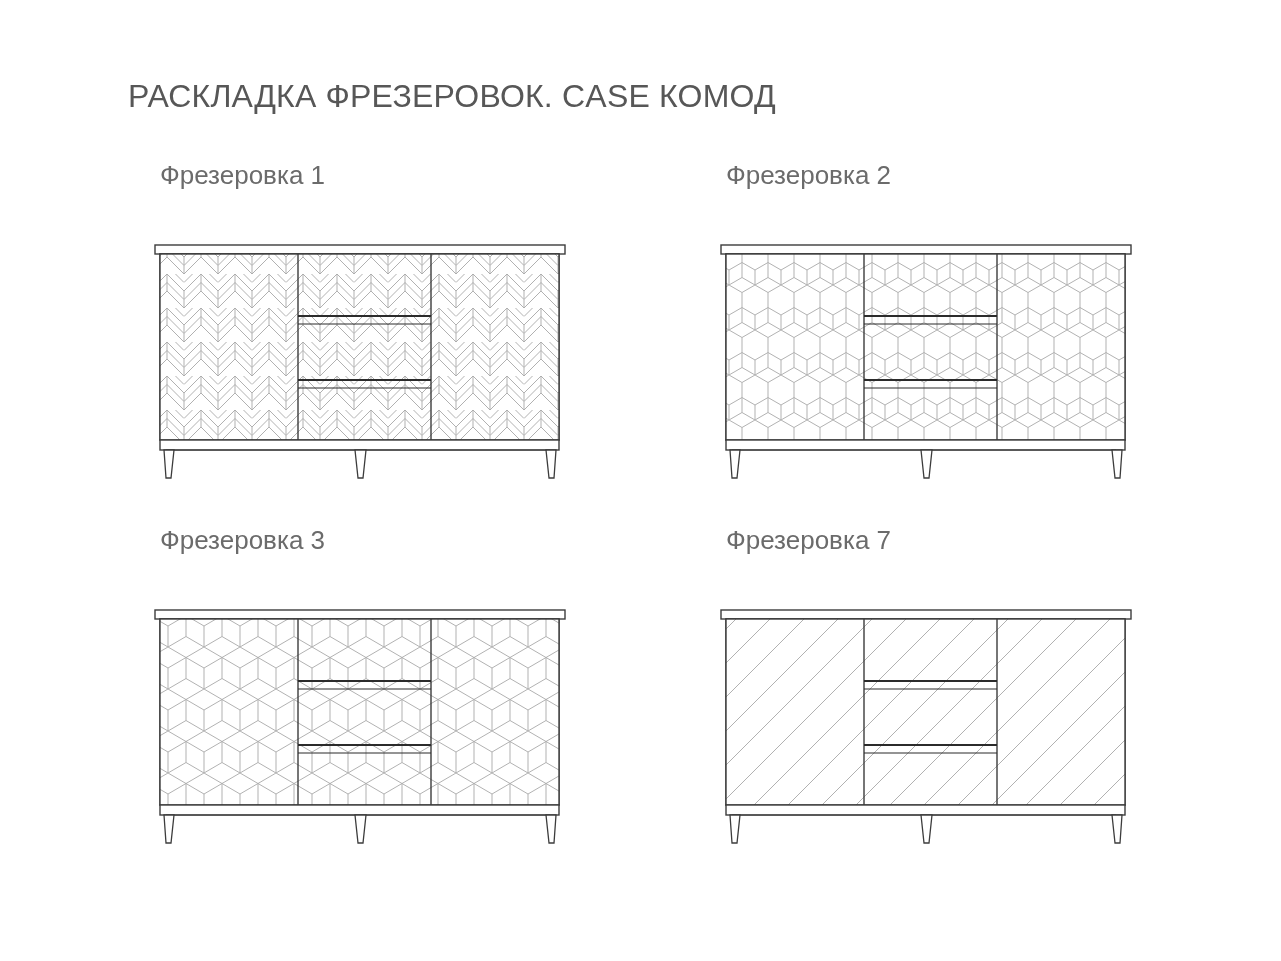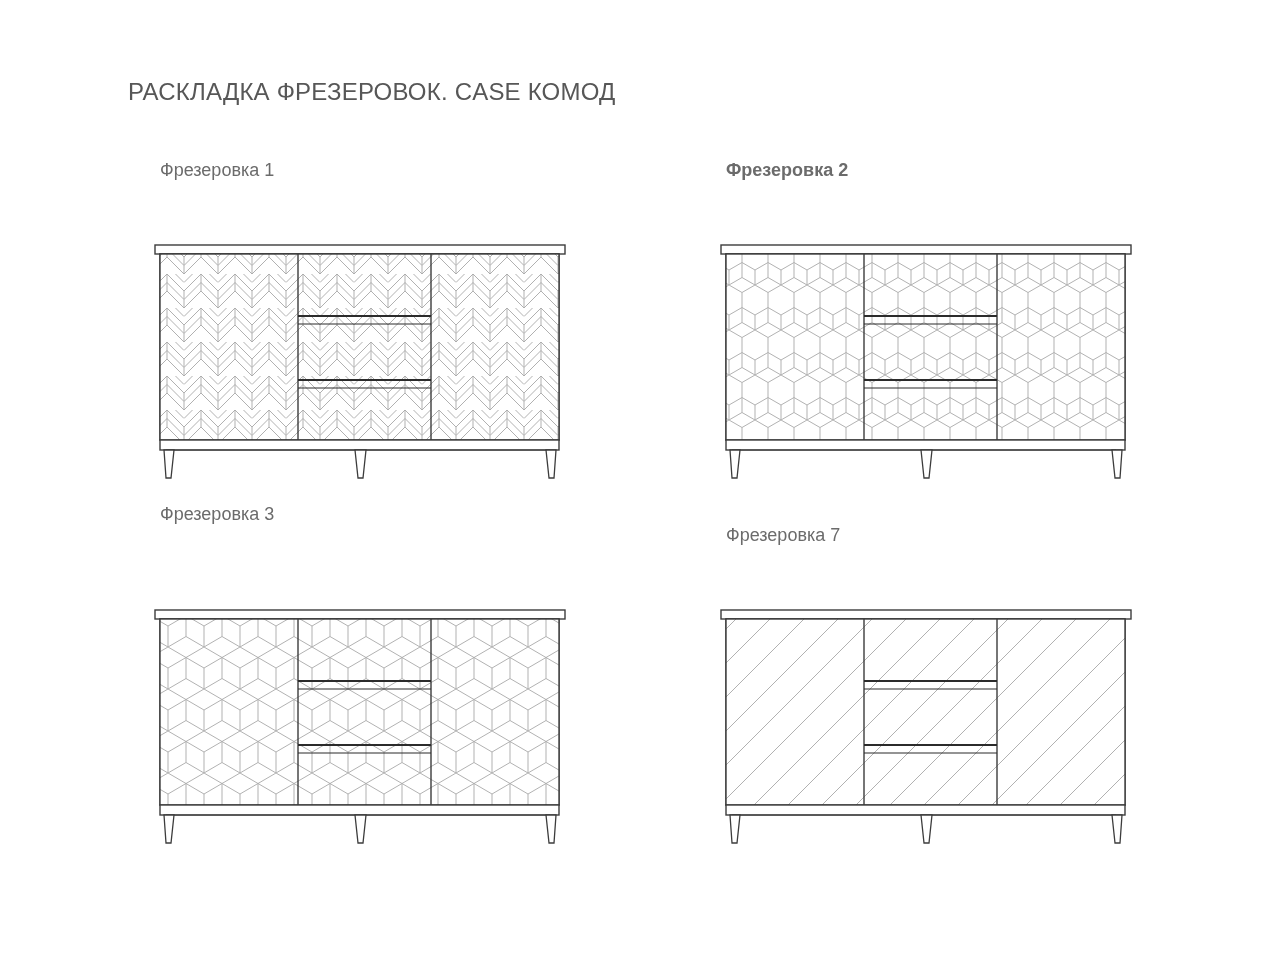--- a/index.html
+++ b/index.html
@@ -12,38 +12,38 @@
     height: 961px;
     position: relative;
     font-family: "Liberation Sans", sans-serif;
     color: #4d4d4d;
     overflow: hidden;
   }
   #page-title {
     position: absolute;
     left: 128px;
     top: 78px;
-    font-size: 24px;
+    font-size: 32px;
     letter-spacing: 0.2px;
     color: #575757;
     white-space: nowrap;
   }
   .panel-label {
     position: absolute;
-    font-size: 18px;
+    font-size: 26px;
     color: #6b6b6b;
     white-space: nowrap;
   }
   .drawing {
     position: absolute;
   }
   
   #label-1 { left: 160px; top: 160px; }
-  #label-2 { left: 726px; top: 160px; font-weight: bold; }
-  #label-3 { left: 160px; top: 504px; }
+  #label-2 { left: 726px; top: 160px; }
+  #label-3 { left: 160px; top: 525px; }
   #label-4 { left: 726px; top: 525px; }
 
   #draw-1 { left: 150px; top: 240px; }
   #draw-2 { left: 716px; top: 240px; }
   #draw-3 { left: 150px; top: 605px; }
   #draw-4 { left: 716px; top: 605px; }
 
   svg { display: block; }
 </style>
 </head>

